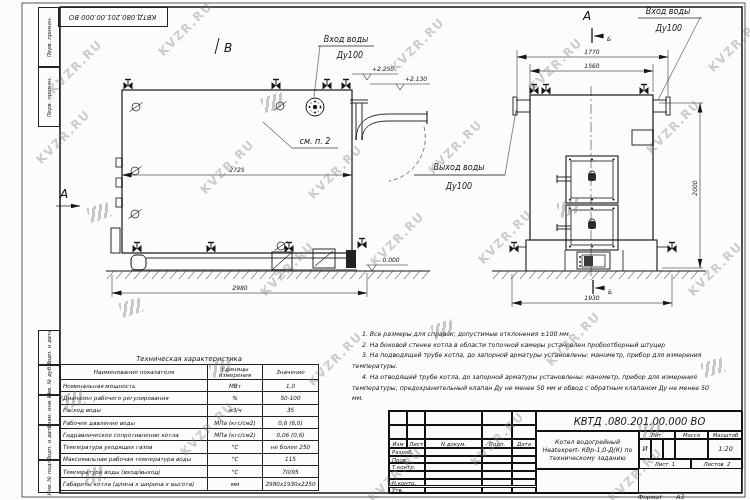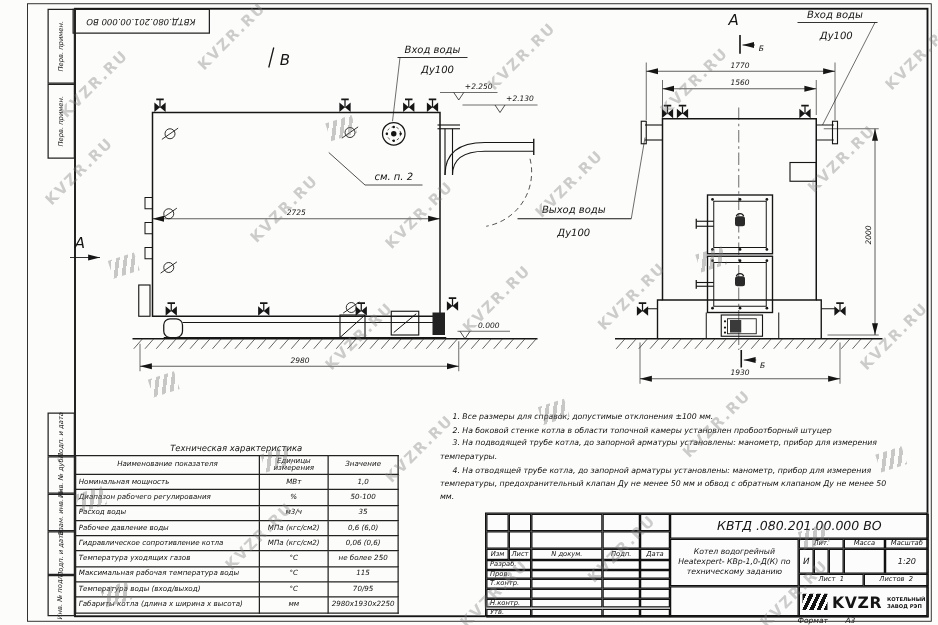--- a/index.html
+++ b/index.html
@@ -476,28 +476,20 @@
     <div class="c" style="left: 250px; top: 20px; width: 36px; height: 8px;">Лит.</div>
     <div class="c" style="left: 286px; top: 20px; width: 33px; height: 8px;">Масса</div>
     <div class="c" style="left: 319px; top: 20px; width: 35px; height: 8px;">Масштаб</div>
     <div class="c" style="left: 250px; top: 28px; width: 12px; height: 20px; font-size: 7px;">И</div>
     <div class="c" style="left: 262px; top: 28px; width: 12px; height: 20px;"></div>
     <div class="c" style="left: 274px; top: 28px; width: 12px; height: 20px;"></div>
     <div class="c" style="left: 286px; top: 28px; width: 33px; height: 20px;"></div>
     <div class="c" style="left: 319px; top: 28px; width: 35px; height: 20px; font-size: 6.5px;">1:20</div>
     <div class="c" style="left: 250px; top: 48px; width: 52px; height: 10px;"><span>Лист</span>&nbsp;&nbsp;<span>1</span></div>
     <div class="c" style="left: 302px; top: 48px; width: 52px; height: 10px;"><span>Листов</span>&nbsp;&nbsp;<span>2</span></div>
-    <div class="c" style="left: 250px; top: 58px; width: 104px; height: 25px; gap: 4px;">
-      <div class="logo-bars"></div>
-      <span class="logo-kvzr">KVZR</span>
-      <span class="logo-co">
-        <span>КОТЕЛЬНЫЙ</span>
-        <span>ЗАВОД РЭП</span>
-      </span>
-    </div>
     <div class="c" style="left: 147px; top: 58px; width: 103px; height: 25px;"></div>
   </div>
 <div id="fmt" class="ov">
   <span>Формат</span>
   <span>А3</span>
 </div>
 
 <div id="wm-layer">
     <span class="wm-text" style="left: 40px; top: 60px;">KVZR.RU</span>
     <span class="wm-text" style="left: 150px; top: 22px;">KVZR.RU</span>

